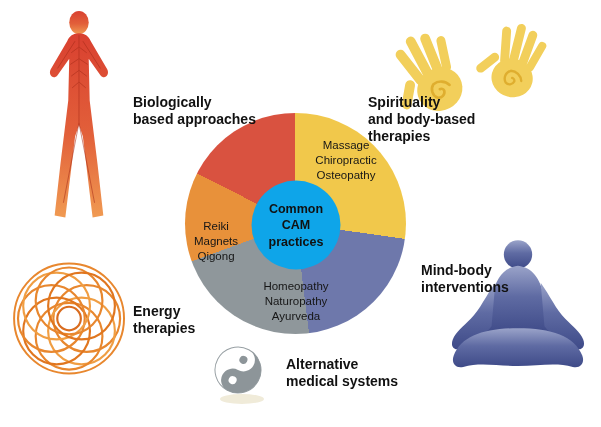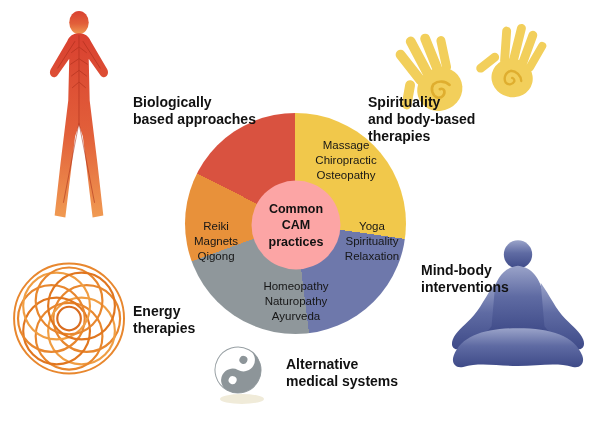--- a/index.html
+++ b/index.html
@@ -20,21 +20,21 @@
     position: absolute;
     left: 185px; top: 113px;
     width: 221px; height: 221px;
     border-radius: 50%;
   }
   .center-circle {
     position: absolute;
     left: 296px; top: 225px;
     width: 89px; height: 89px;
     transform: translate(-50%, -50%);
-    background: #fca5a5;
+    background: #0ea5e9;
     border-radius: 50%;
     display: flex; align-items: center; justify-content: center;
     text-align: center;
     font-weight: bold;
     font-size: 12.5px;
     line-height: 1.3;
     white-space: pre-line;
   }
   .seg-label {
     position: absolute;
@@ -159,23 +159,20 @@
         <circle cx="28" cy="37.5" r="4" fill="#ffffff"></circle>
       </g>
     </svg>
   </div>
 
   <div class="pie" style="background: conic-gradient(rgb(241, 200, 75) 0deg, rgb(241, 200, 75) 98deg, rgb(110, 120, 171) 98deg, rgb(110, 120, 171) 173deg, rgb(143, 151, 155) 173deg, rgb(143, 151, 155) 250deg, rgb(232, 145, 58) 250deg, rgb(232, 145, 58) 297deg, rgb(217, 82, 64) 297deg, rgb(217, 82, 64) 360deg);"></div>
 
   <div class="seg-label seg-massage">Massage
 Chiropractic
 Osteopathy</div>
-  <div class="seg-label seg-yoga">Yoga
-Spirituality
-Relaxation</div>
   <div class="seg-label seg-reiki">Reiki
 Magnets
 Qigong</div>
   <div class="seg-label seg-homeopathy">Homeopathy
 Naturopathy
 Ayurveda</div>
 
   <div class="center-circle">Common
 CAM
 practices</div>

